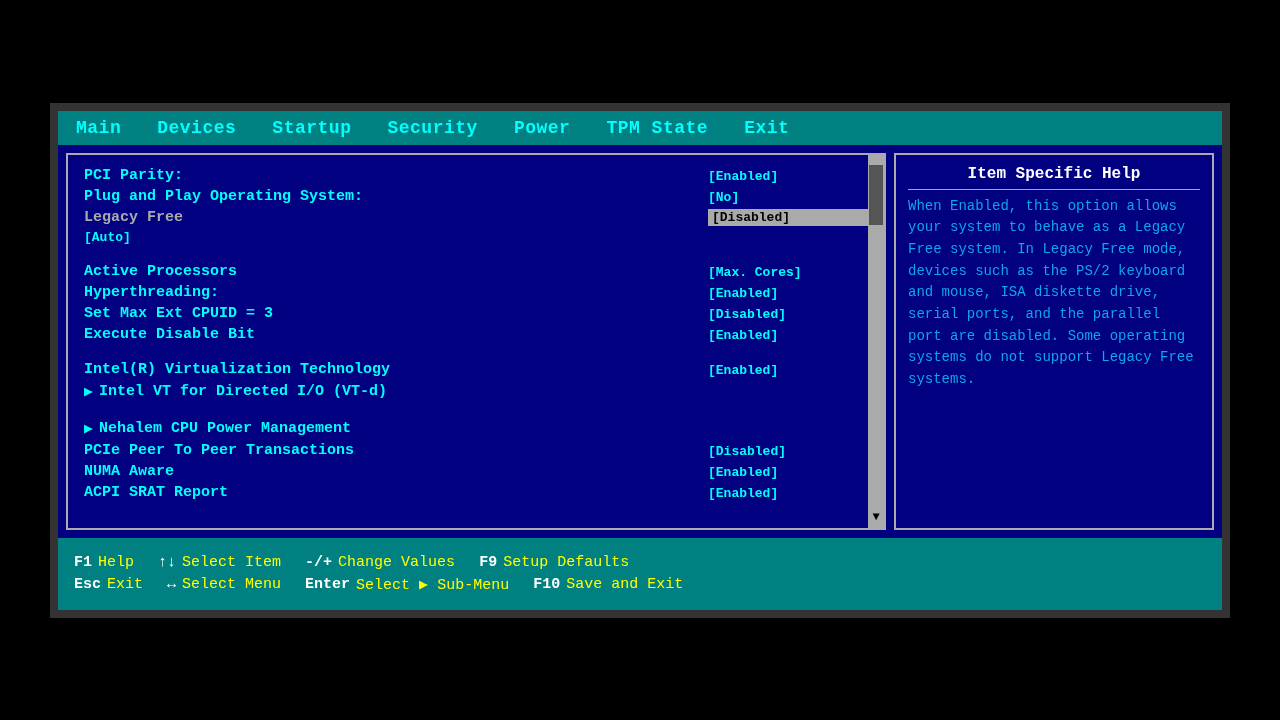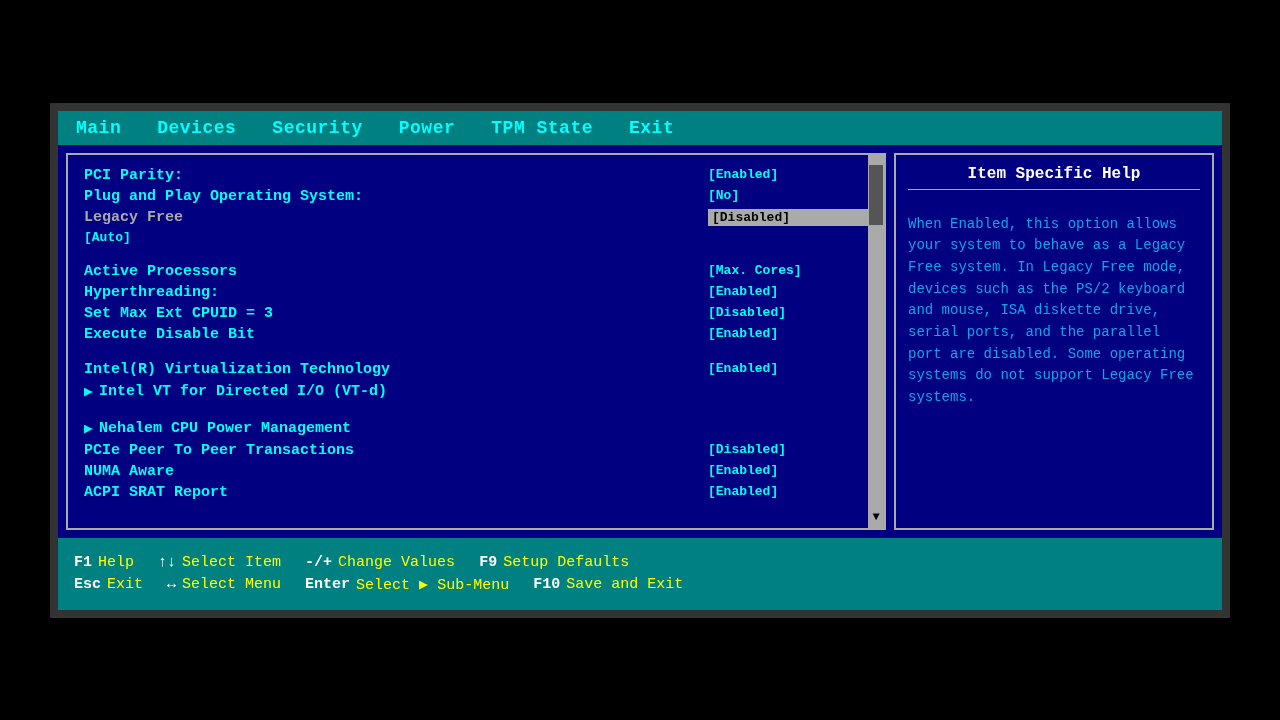--- a/index.html
+++ b/index.html
@@ -65,21 +65,21 @@
       background: #000080;
       border: 2px solid #aaaaaa;
       padding: 12px 16px;
       position: relative;
       overflow: hidden;
     }
 
     .setting-row {
       display: flex;
       justify-content: space-between;
-      align-items: flex-start;
+      align-items: flex-end;
       margin-bottom: 4px;
     }
 
     .setting-label {
       color: #00ffff;
       font-size: 15px;
       font-weight: bold;
     }
 
     .setting-label.gray {
@@ -150,21 +150,21 @@
       border: 2px solid #aaaaaa;
       padding: 10px 12px;
       flex-shrink: 0;
     }
 
     .help-title {
       color: #ffffff;
       font-size: 16px;
       font-weight: bold;
       text-align: center;
-      margin-bottom: 24px;
+      margin-bottom: 6px;
       border-bottom: 1px solid #aaaaaa;
       padding-bottom: 6px;
     }
 
     .help-text {
       color: #0ea5e9;
       font-size: 14px;
       line-height: 1.55;
     }
 
@@ -211,20 +211,21 @@
     }
   </style>
 </head>
 <body>
 
 <div class="monitor">
 
   <div class="menu-bar">
     <div class="menu-item">Main</div>
     <div class="menu-item">Devices</div>
+    <div class="menu-item">Startup</div>
     <div class="menu-item">Security</div>
     <div class="menu-item">Power</div>
     <div class="menu-item">TPM State</div>
     <div class="menu-item">Exit</div>
   </div>
 
   <div class="content-area">
 
     <div class="left-panel">
 

